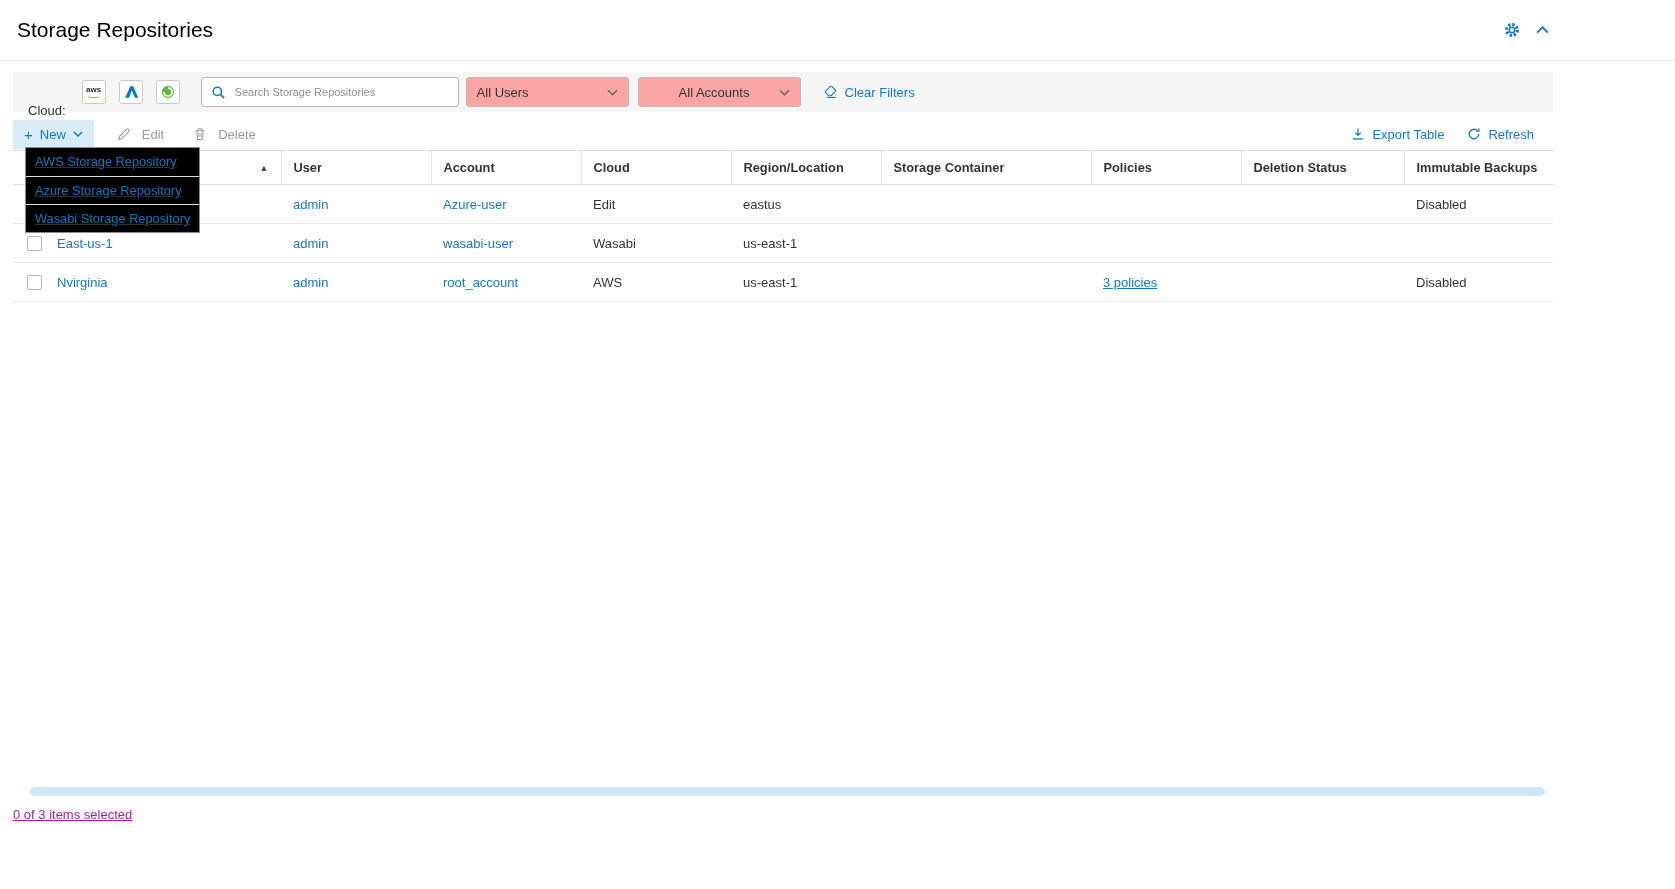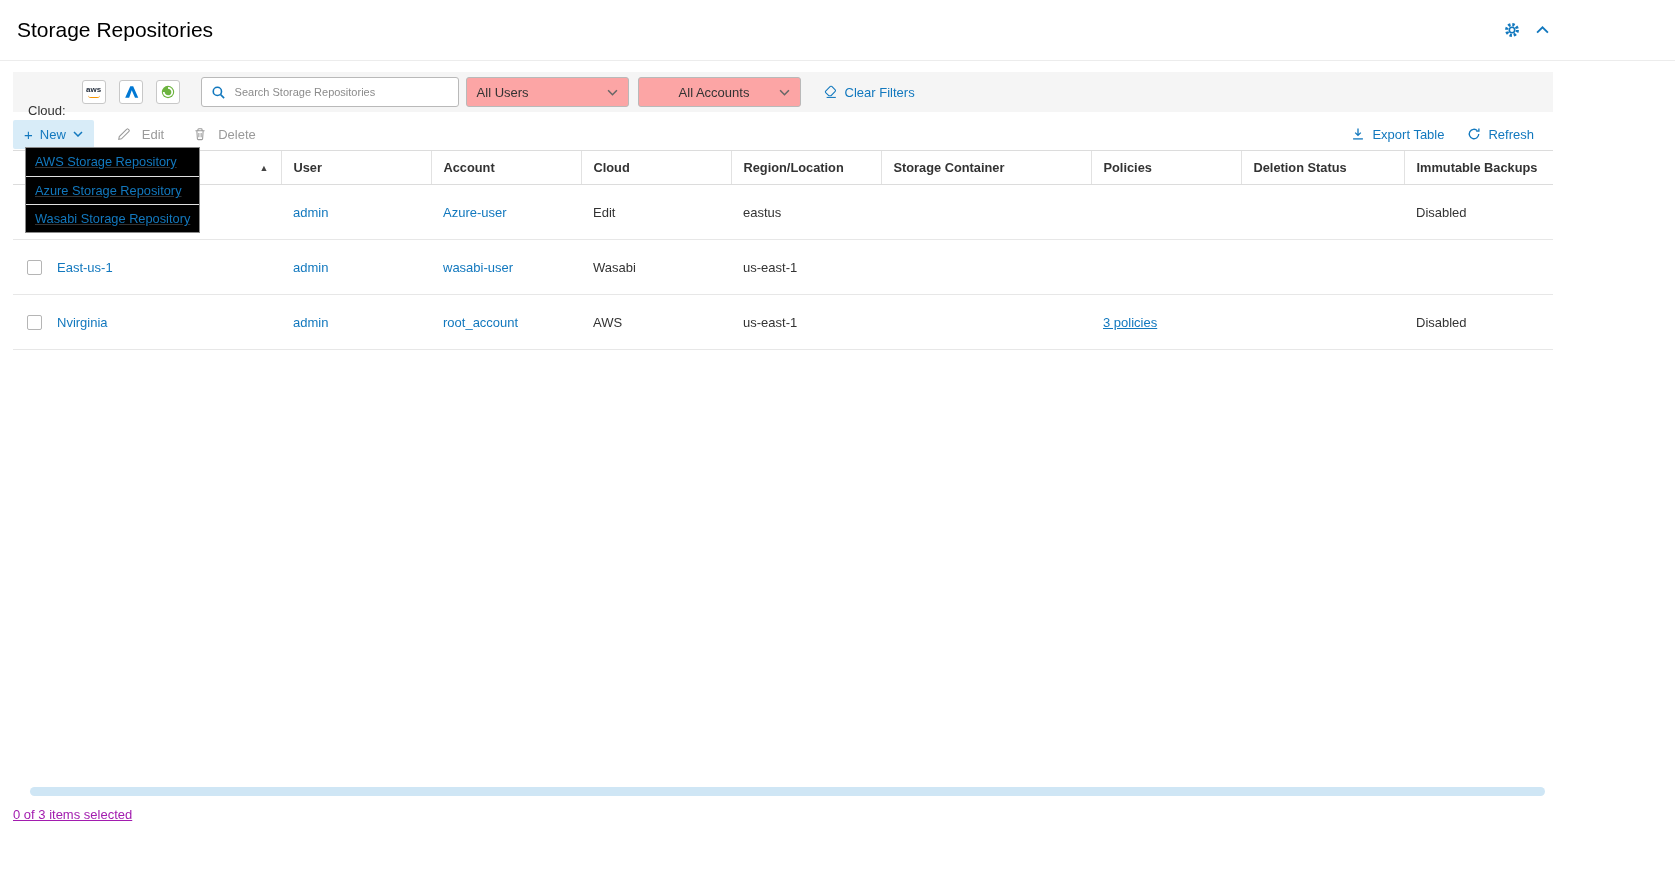--- a/index.html
+++ b/index.html
@@ -84,21 +84,21 @@
   table{width:1540px;border-collapse:collapse;table-layout:fixed;font-size:13px;}
   thead th{
     height:34px;border-top:1px solid #dcdcdc;border-bottom:1px solid #dcdcdc;
     font-weight:700;font-size:12.8px;color:#333;text-align:left;padding:0 12px;
     overflow:hidden;white-space:nowrap;cursor:pointer;
   }
   thead th + th{border-left:1px solid #e2e2e2;}
   thead th.td-check{border-left:none;}
   .sort{float:right;font-size:9px;color:#444;margin-top:3px;}
   tbody td{
-    height:55px;border-bottom:1px solid #e7e7e7;padding:0 12px;
+    height:39px;border-bottom:1px solid #e7e7e7;padding:0 12px;
     overflow:hidden;white-space:nowrap;color:#333;
   }
   .td-check{width:32px;padding:0 0 0 14px;}
   .checkbox{
     display:inline-block;width:15px;height:15px;background:#fff;
     border:1px solid #b5b5b5;border-radius:2px;vertical-align:middle;cursor:pointer;
   }
   a.link{color:var(--accent);text-decoration:none;cursor:pointer;}
   a.link.policies{text-decoration:underline;}
 

